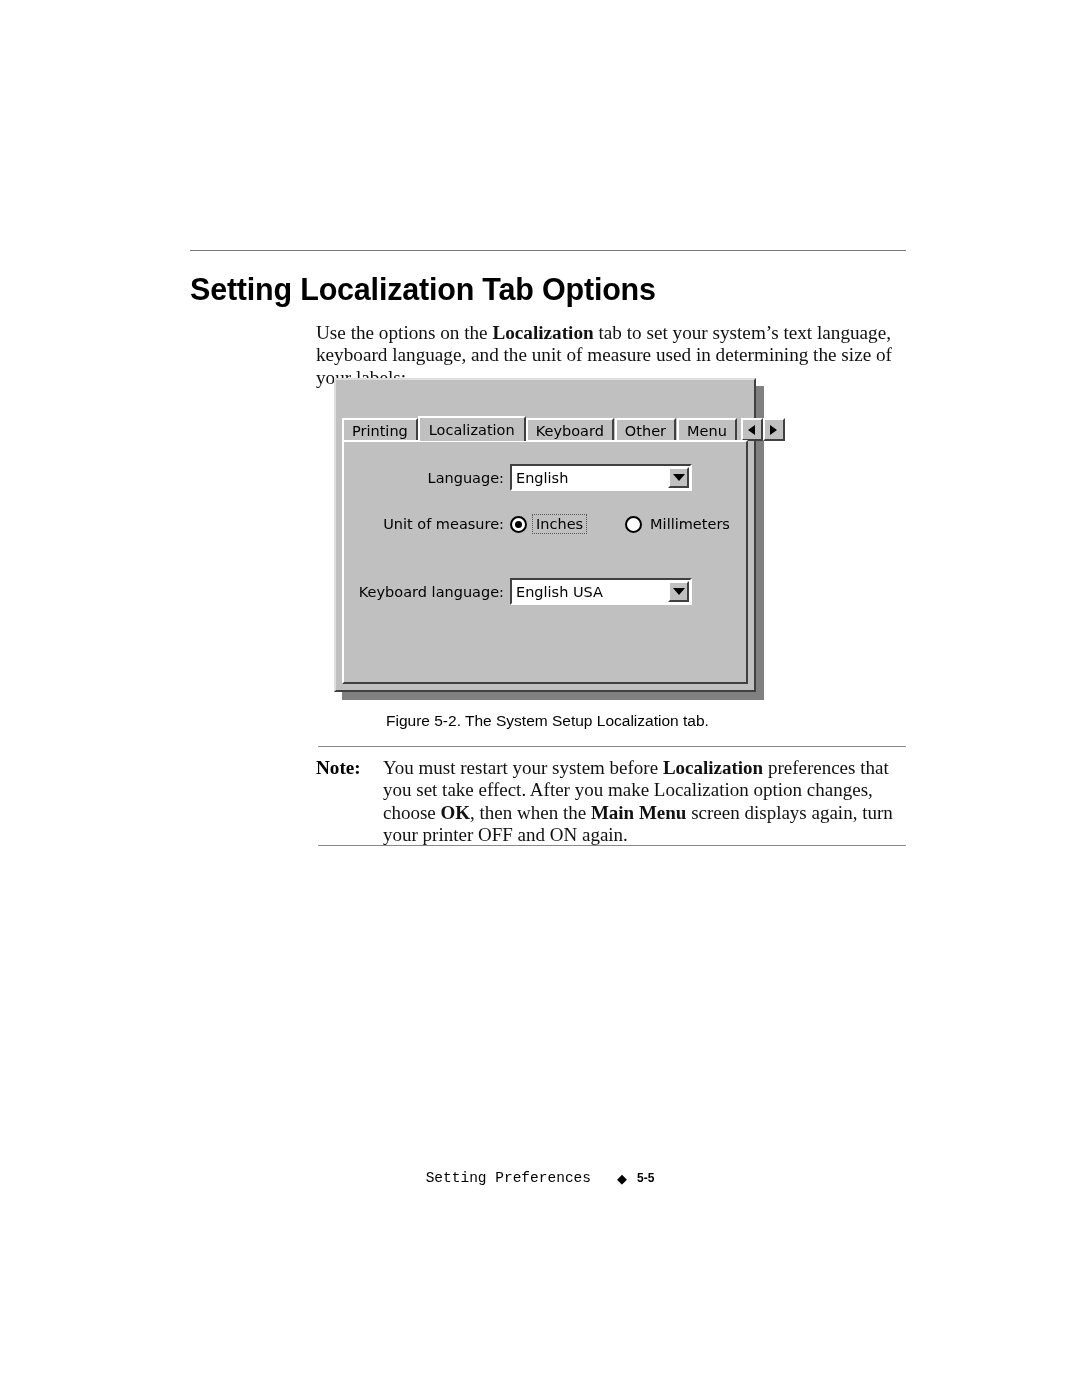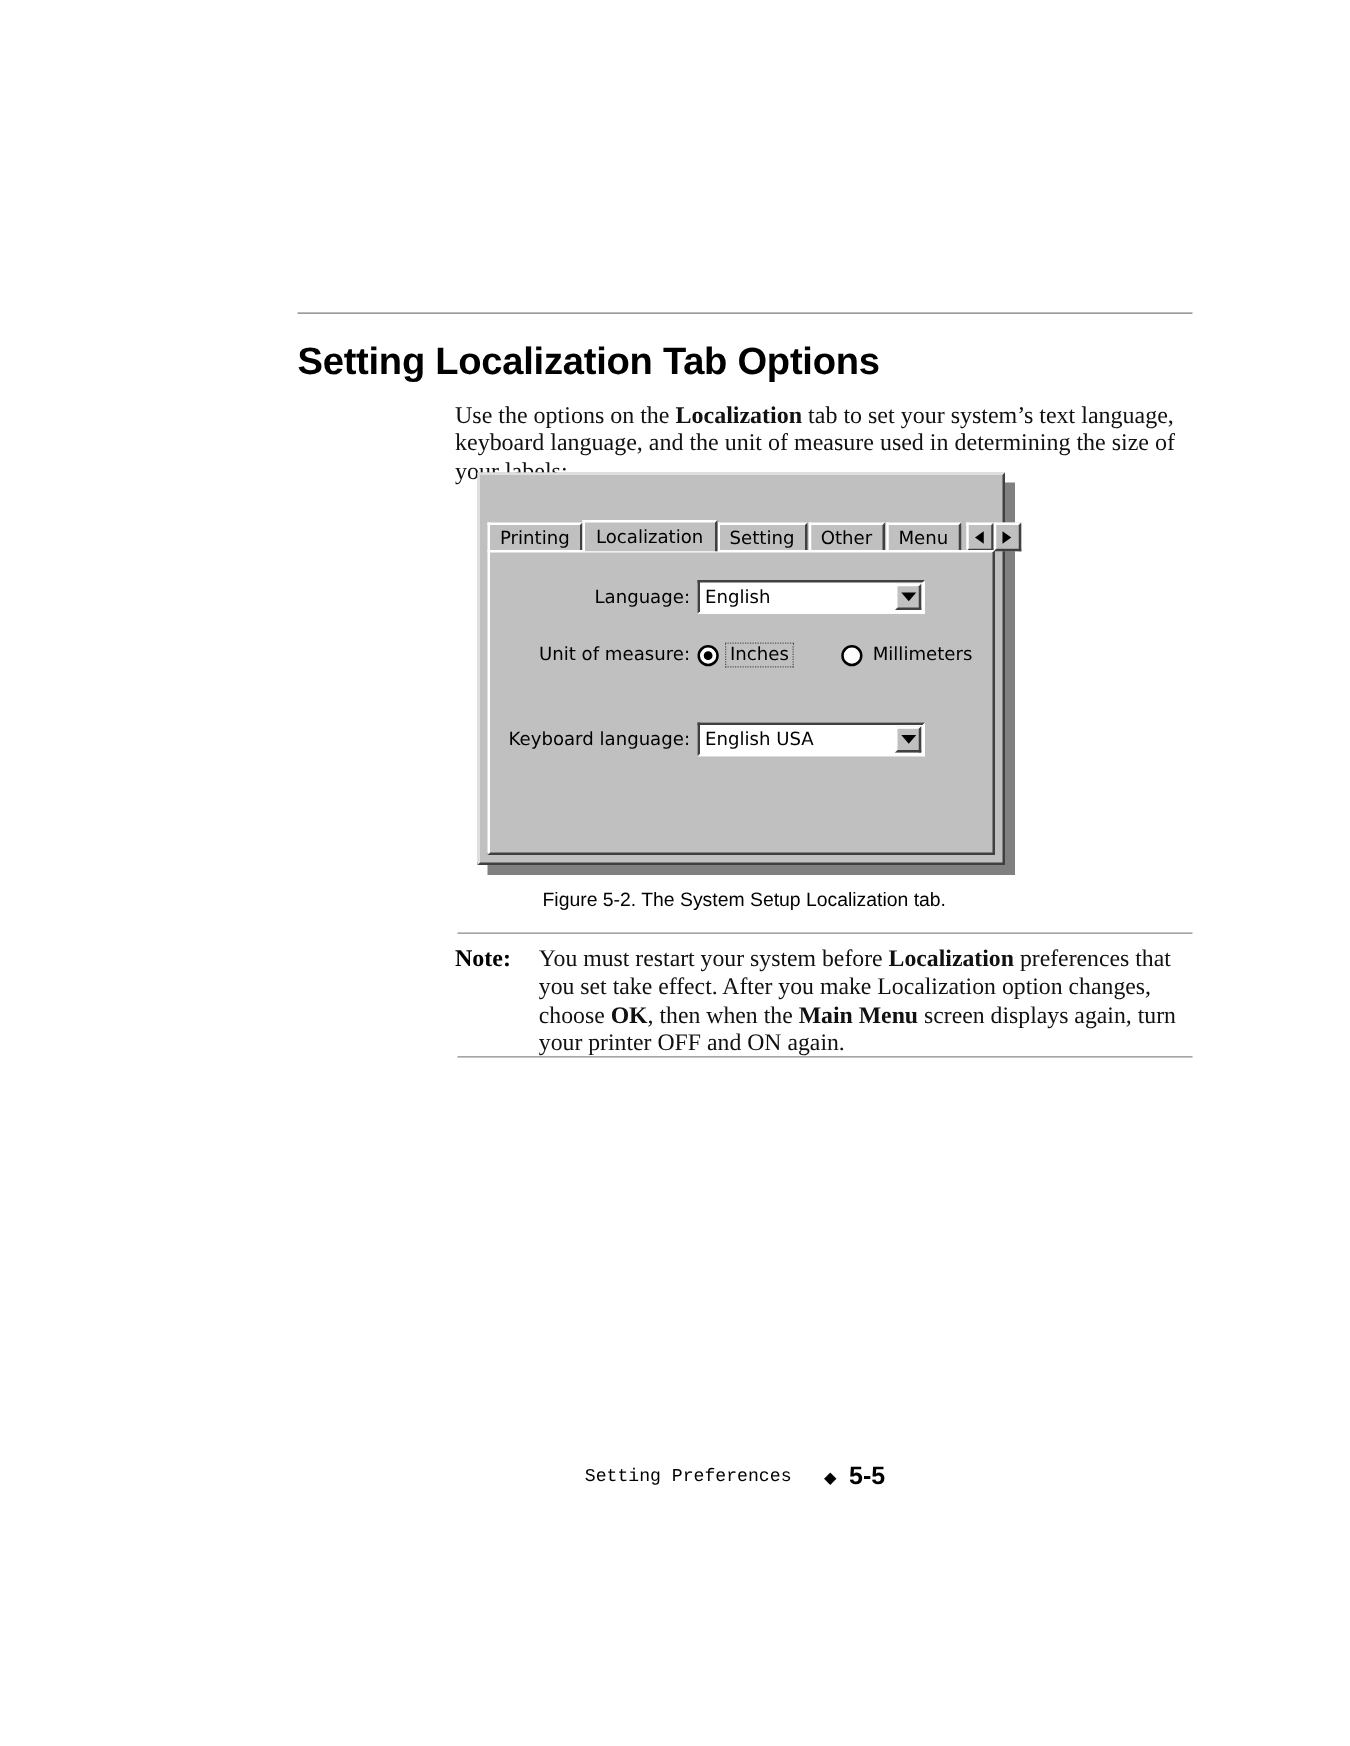--- a/index.html
+++ b/index.html
@@ -8,21 +8,21 @@
     width: 1080px;
     height: 1397px;
     background: #ffffff;
     font-family: "Liberation Serif", "DejaVu Serif", serif;
     color: #000000;
     position: relative;
     overflow: hidden;
   }
 
   
-  .page { position: absolute; inset: 0; margin-left: 48px; }
+  .page { position: absolute; inset: 0; }
 
   
   .head-rule {
     position: absolute;
     left: 190px; top: 250px; width: 716px; height: 1px;
     background: #7a7a7a;
   }
   .page-title {
     position: absolute;
     left: 190px; top: 252px; width: 760px;
@@ -304,21 +304,21 @@
     color: #000;
   }
   .footer-diamond {
     font-size: 13px;
     color: #000;
     margin: 0 10px 0 26px;
     line-height: 1;
   }
   .footer-page {
     font-family: "Liberation Sans", "DejaVu Sans", sans-serif;
-    font-size: 20px;
+    font-size: 12px;
     font-weight: bold;
     color: #000;
   }
 </style>
 </head>
 <body>
 
 <div class="page">
 
   <div class="head-rule"></div>
@@ -327,21 +327,21 @@
   <p class="intro"><span>Use the options on the </span><b>Localization</b><span> tab to set your system’s text language, keyboard language, and the unit of measure used in determining the size of your labels:</span></p>
 
   <div class="dialog-wrap">
     <div class="dialog-shadow"></div>
     <div class="dialog">
 
 
       <div class="tabstrip">
         <div class="tab">Printing</div>
         <div class="tab active">Localization</div>
-        <div class="tab">Setting</div>
+        <div class="tab">Keyboard</div>
         <div class="tab">Other</div>
         <div class="tab">Menu</div>
         <div class="tab-spinner">
           <div class="spin-btn">
               <span class="tri-l"></span>
             </div>
           <div class="spin-btn">
               <span class="tri-r"></span>
             </div>
         </div>

